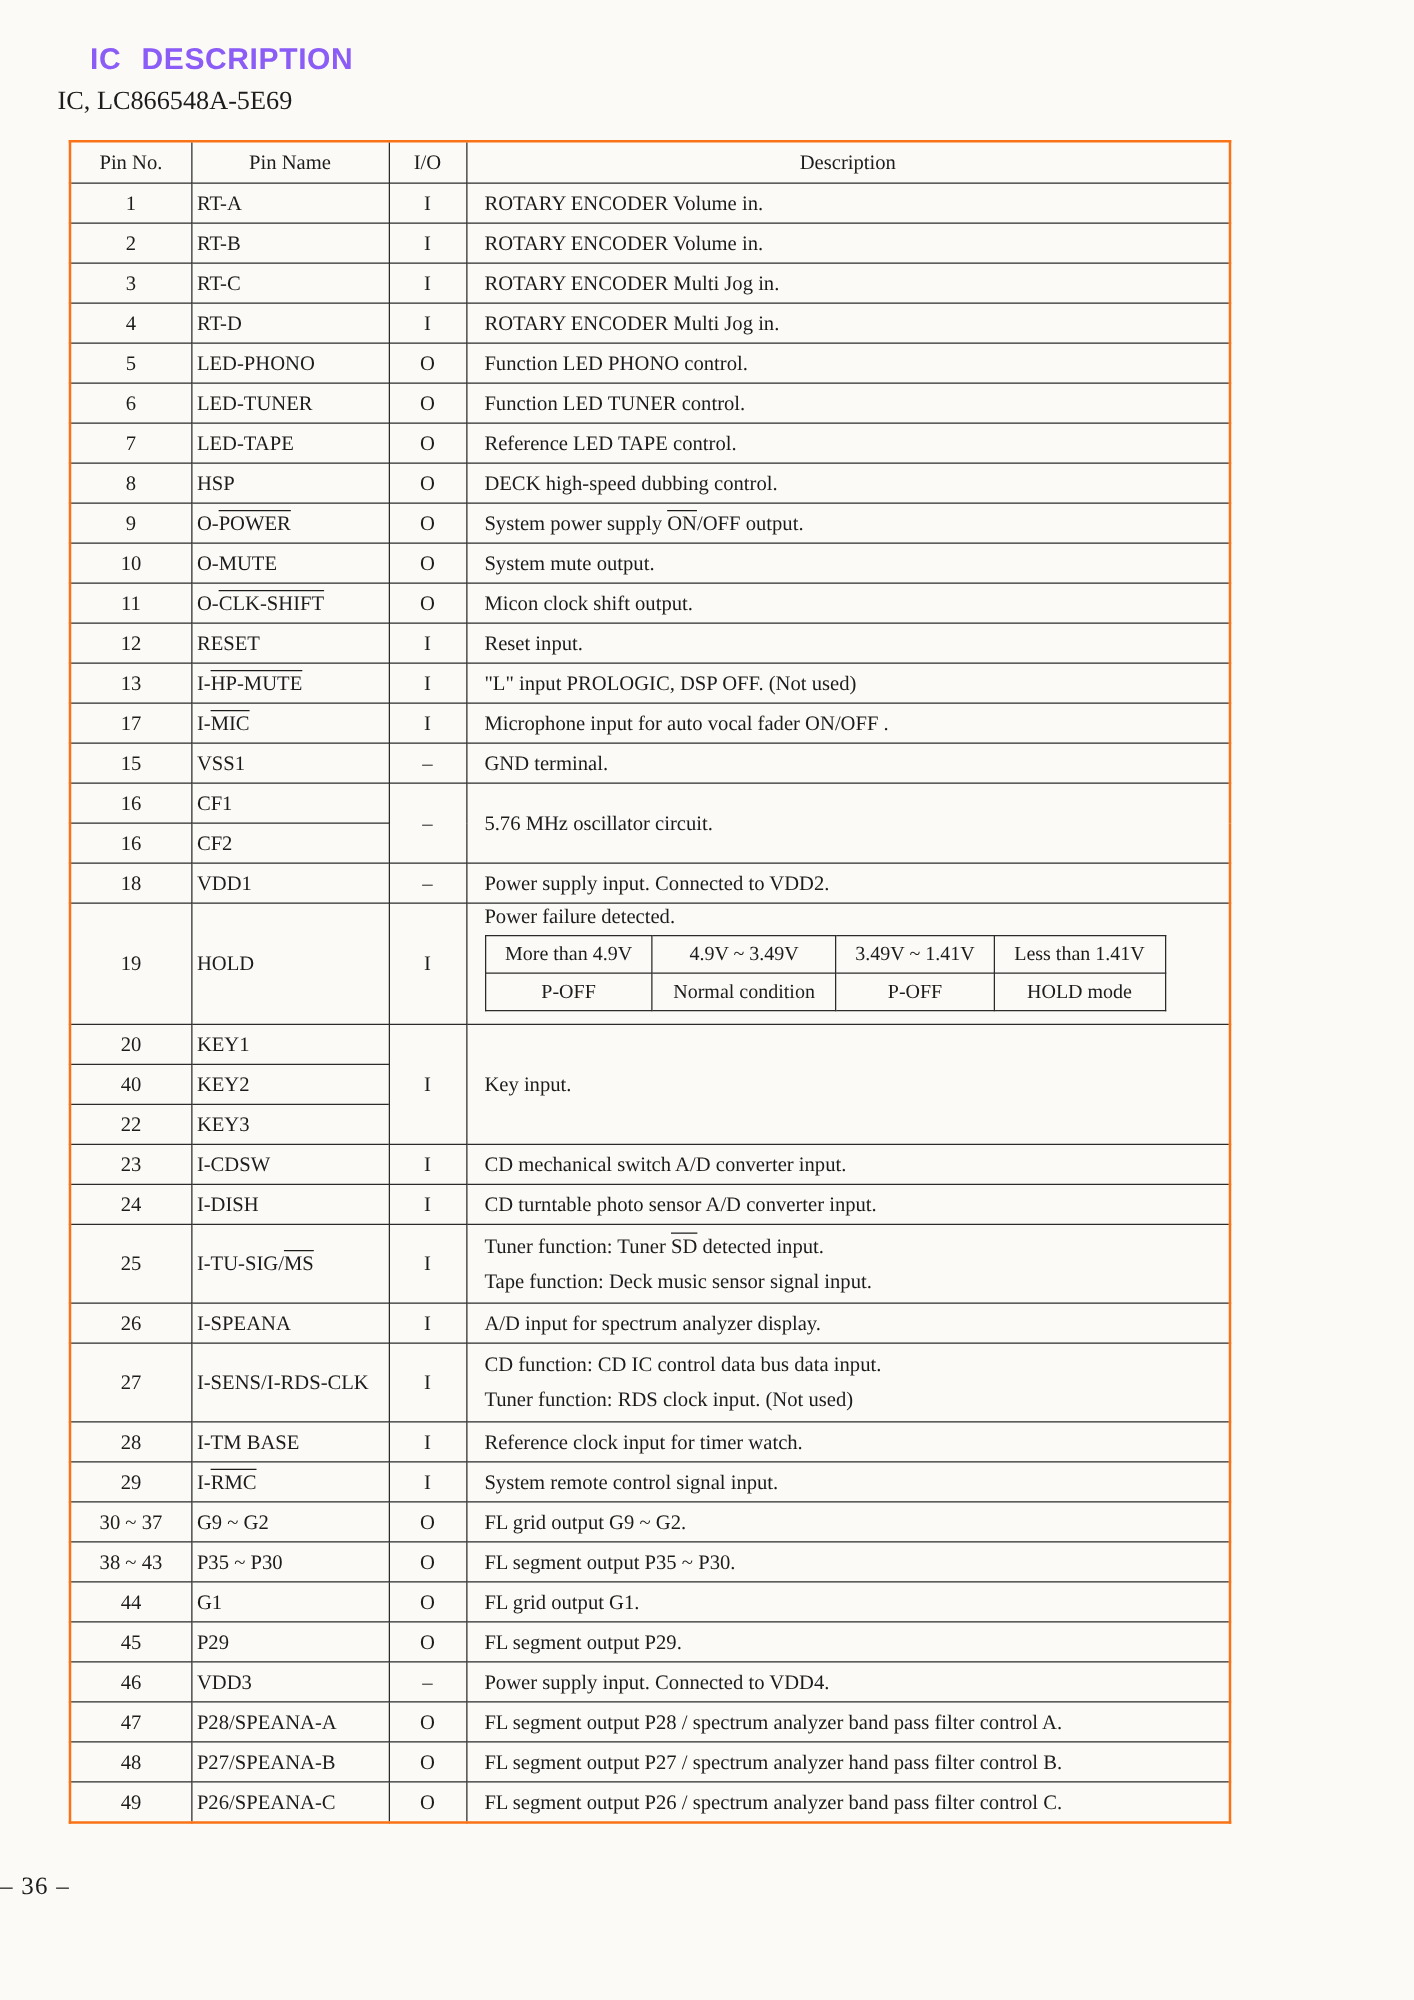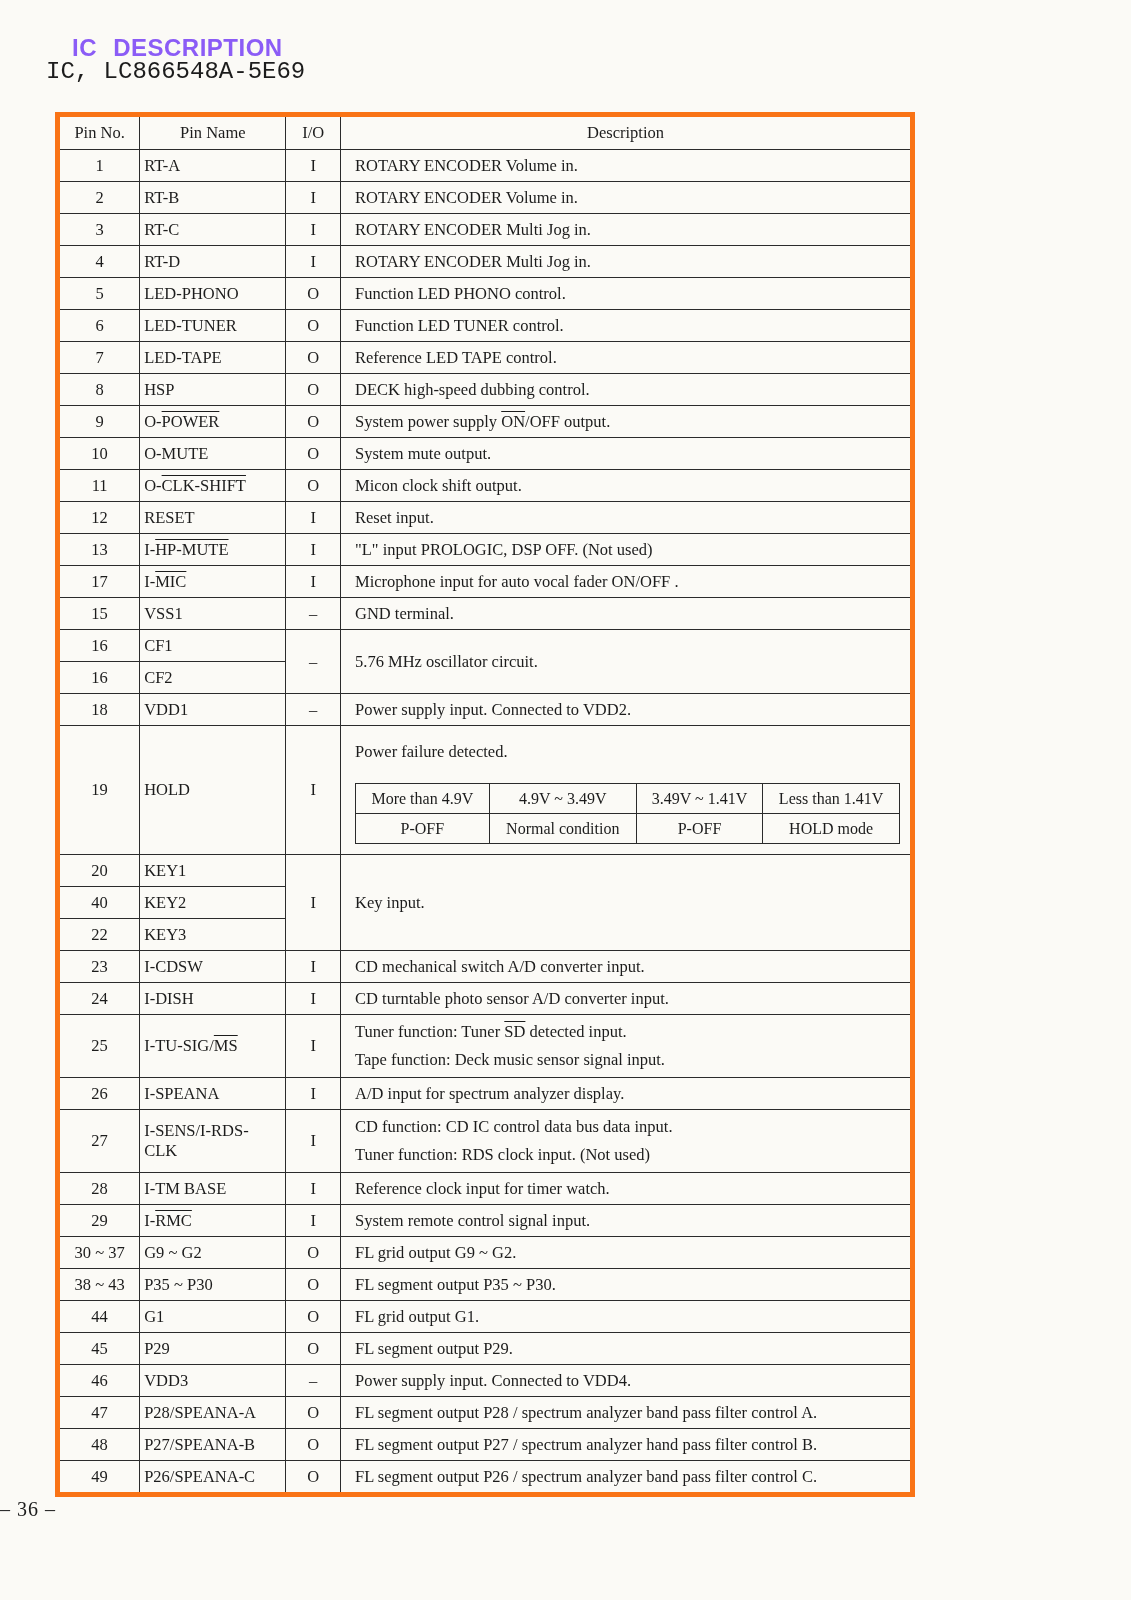--- a/index.html
+++ b/index.html
@@ -12,50 +12,49 @@
     margin:0 auto;
   }
   .title {
     position:absolute; left:43px; top:34px;
     font-family:"Liberation Sans", sans-serif;
     font-weight:bold; font-size:24px; letter-spacing:0.5px; word-spacing:9px;
     color:#8b5cf6;
     margin-left:29px;
   }
   .subtitle {
-    position:absolute; left:46px; top:58px;
-    font-size:24px;
-    font-family:Liberation Mono, monospace;
+    position:absolute; left:46px; top:68px;
+    font-size:21px;
   }
   table.ic-table {
-    position:absolute; left:55px; top:112px; width:860px;
+    position:absolute; left:55px; top:112px; width:930px;
     border-collapse:collapse;
-    border:5px solid #f97316;
+    border:2px solid #f97316;
   }
   .ic-table th, .ic-table td {
     border:1px solid #2b2b2b;
     font-size:16.5px; font-weight:normal;
     vertical-align:middle;
     padding:3px 4px;
   }
   .ic-table th { height:26px; text-align:center; }
   .ic-table tbody td { height:25px; }
   col.c-pin  { width:97px; }
   col.c-name { width:158px; }
   col.c-io   { width:62px; }
   td.pin  { text-align:center; }
   td.name { }
   td.io   { text-align:center; }
   td.desc { text-align:left; padding-left:14px; padding-right:10px; }
   .ol { text-decoration:overline; }
   .dline { line-height:24px; padding:2px 0; }
-  td.hold-desc { padding-top:16px; padding-bottom:10px; }
+  td.hold-desc { padding-top:0; padding-bottom:10px; }
   table.inner {
     border-collapse:collapse;
-    margin-top:21px;
+    margin-top:5px;
     width:545px;
   }
   table.inner td {
     border:1px solid #2b2b2b;
     text-align:center;
     height:25px;
     font-size:16px;
     padding:2px 6px;
   }
   .page-num {

